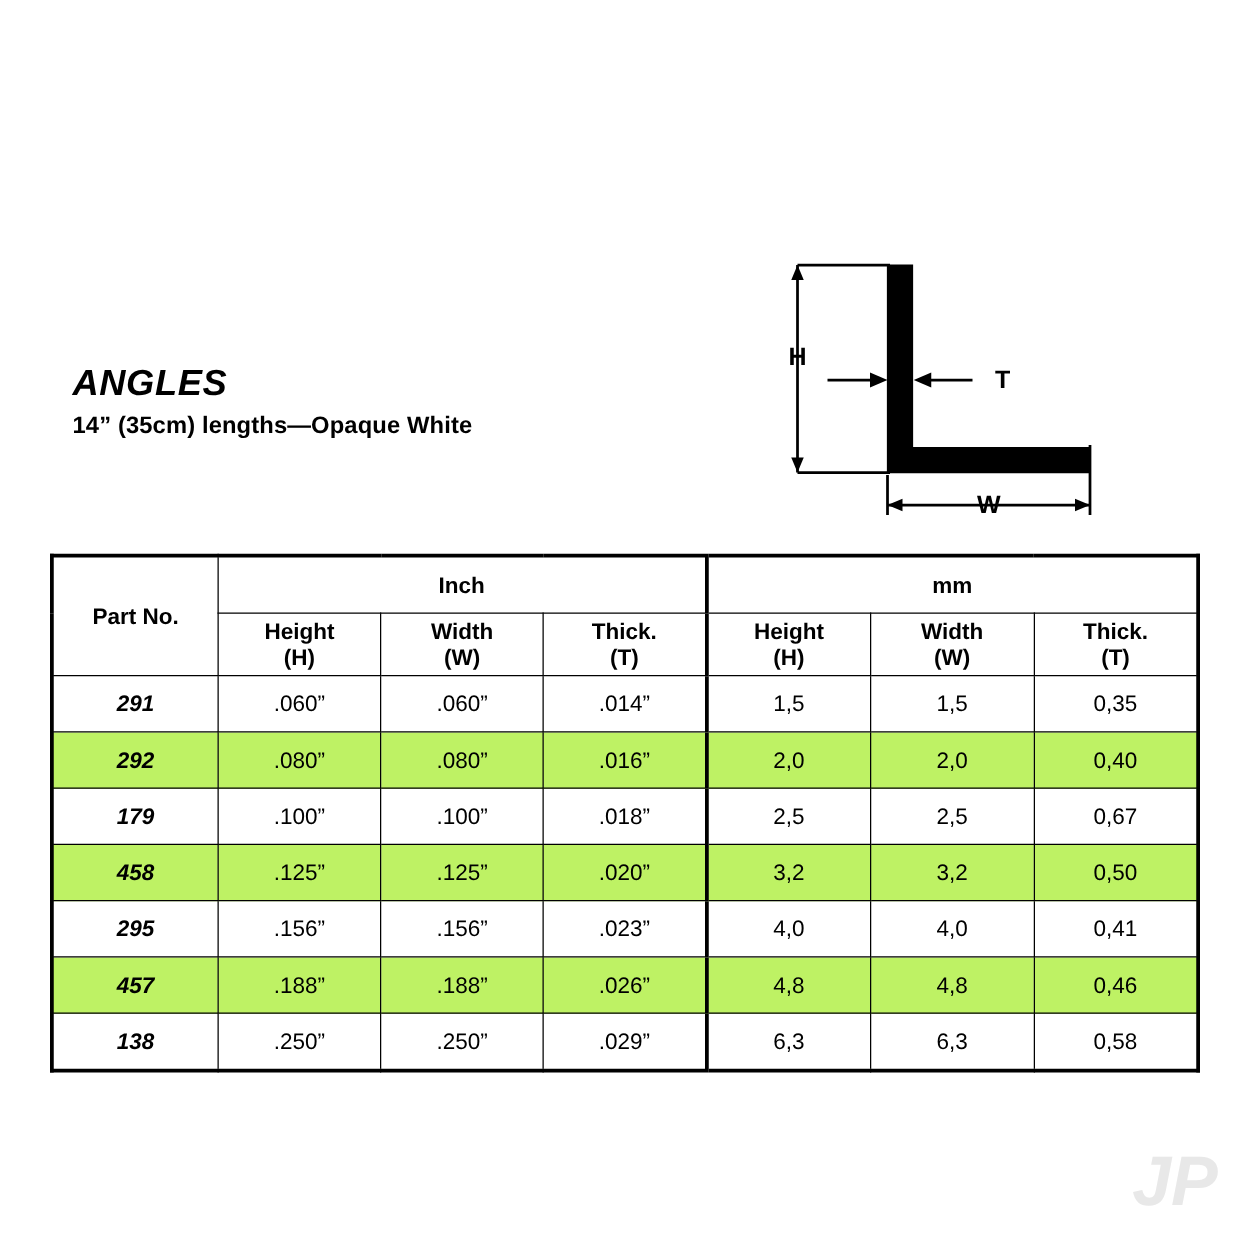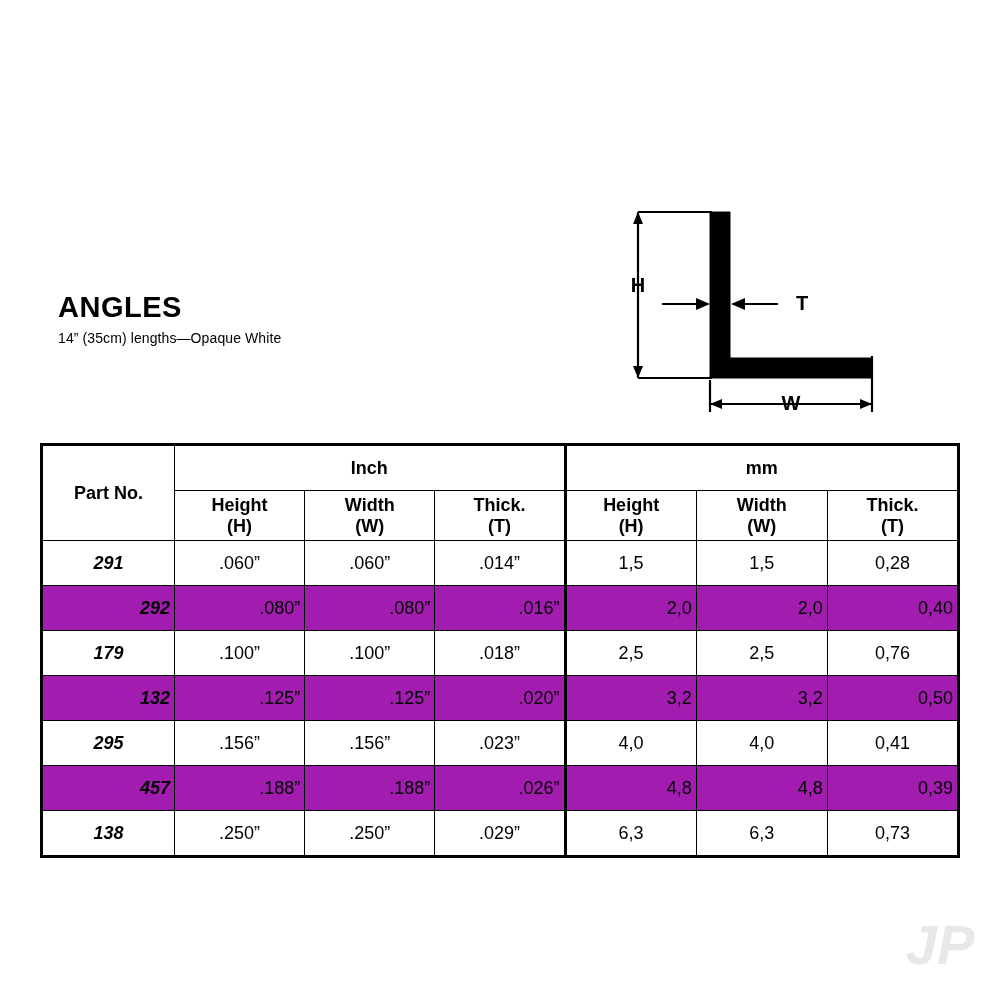--- a/index.html
+++ b/index.html
@@ -22,24 +22,25 @@
     left: 58px;
     top: 292px;
     width: 520px;
   }
   #product-title {
     font-size: 29px;
     font-weight: bold;
     letter-spacing: 0.5px;
     line-height: 1.05;
     margin: 0;
+    font-style: italic;
   }
   #product-subtitle {
-    font-size: 14px;
-    font-weight: normal;
+    font-size: 19px;
+    font-weight: bold;
     margin: 8px 0 0 0;
     letter-spacing: 0.1px;
   }
 
   
   #diagram {
     position: absolute;
     left: 600px;
     top: 190px;
     width: 300px;
@@ -87,22 +88,21 @@
   }
   .partno {
     font-weight: bold;
     font-size: 19px;
     font-style: italic;
   }
   .val {
     font-size: 18px;
   }
   tr.alt td {
-    background: #a21caf;
-    text-align: right;
+    background: #bef264;
   }
   
   .grp-left {
     border-left: 3px solid #000 !important;
   }
 
   
   #watermark {
     position: absolute;
     right: 20px;
@@ -194,45 +194,45 @@
     </thead>
     <tbody>
 
       <tr>
         <td class="partno">291</td>
         <td class="val">.060”</td>
         <td class="val">.060”</td>
         <td class="val">.014”</td>
         <td class="val grp-left">1,5</td>
         <td class="val">1,5</td>
-        <td class="val">0,28</td>
+        <td class="val">0,35</td>
       </tr>
 
       <tr class="alt">
         <td class="partno">292</td>
         <td class="val">.080”</td>
         <td class="val">.080”</td>
         <td class="val">.016”</td>
         <td class="val grp-left">2,0</td>
         <td class="val">2,0</td>
         <td class="val">0,40</td>
       </tr>
 
       <tr>
         <td class="partno">179</td>
         <td class="val">.100”</td>
         <td class="val">.100”</td>
         <td class="val">.018”</td>
         <td class="val grp-left">2,5</td>
         <td class="val">2,5</td>
-        <td class="val">0,76</td>
+        <td class="val">0,67</td>
       </tr>
 
       <tr class="alt">
-        <td class="partno">132</td>
+        <td class="partno">458</td>
         <td class="val">.125”</td>
         <td class="val">.125”</td>
         <td class="val">.020”</td>
         <td class="val grp-left">3,2</td>
         <td class="val">3,2</td>
         <td class="val">0,50</td>
       </tr>
 
       <tr>
         <td class="partno">295</td>
@@ -244,31 +244,31 @@
         <td class="val">0,41</td>
       </tr>
 
       <tr class="alt">
         <td class="partno">457</td>
         <td class="val">.188”</td>
         <td class="val">.188”</td>
         <td class="val">.026”</td>
         <td class="val grp-left">4,8</td>
         <td class="val">4,8</td>
-        <td class="val">0,39</td>
+        <td class="val">0,46</td>
       </tr>
 
       <tr>
         <td class="partno">138</td>
         <td class="val">.250”</td>
         <td class="val">.250”</td>
         <td class="val">.029”</td>
         <td class="val grp-left">6,3</td>
         <td class="val">6,3</td>
-        <td class="val">0,73</td>
+        <td class="val">0,58</td>
       </tr>
 
     </tbody>
   </table>
 </div>
 
 <div id="watermark">
   <svg width="80" height="70" viewBox="0 0 80 70">
     <text x="40" y="52" font-family="Liberation Sans, sans-serif" font-size="56" font-weight="bold" font-style="italic" text-anchor="middle" fill="#e8e8e8">JP</text>
   </svg>

